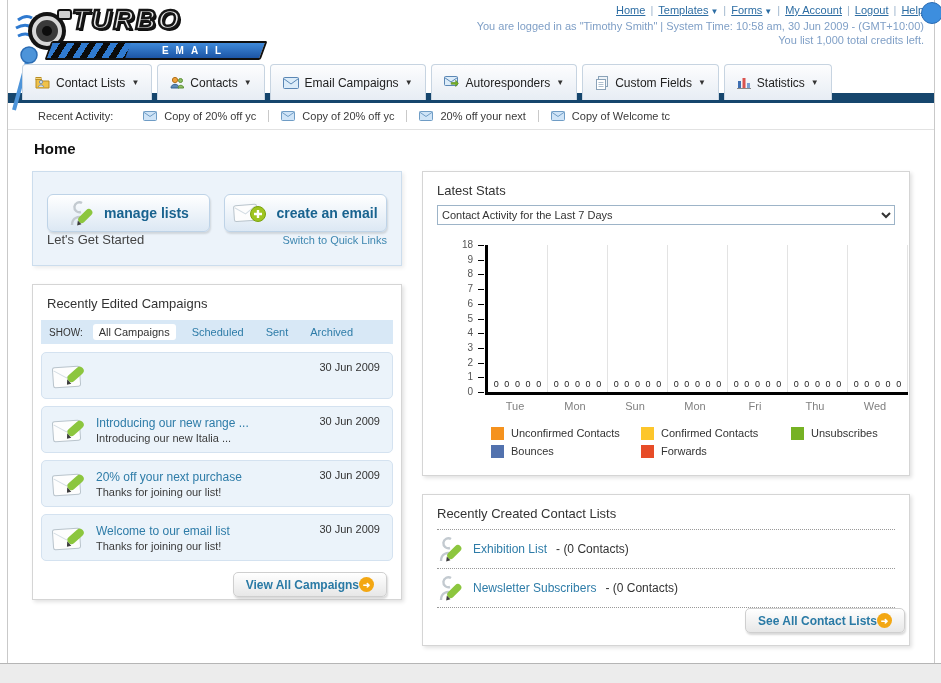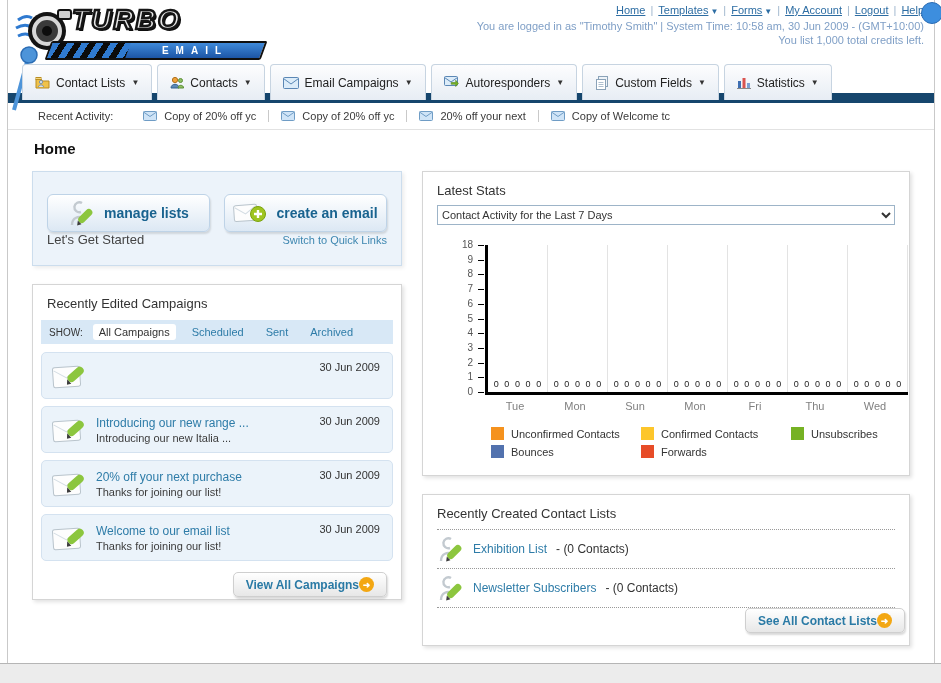--- a/index.html
+++ b/index.html
@@ -94,21 +94,21 @@
   #plot{position:absolute;left:62px;top:12px;width:420px;height:147px;
         border-left:3px solid #000;border-bottom:3px solid #000;display:flex;}
   .chart-col{flex:1;position:relative;border-right:1px solid #e3e3e3;}
   .zeros{position:absolute;left:0;right:0;bottom:3px;display:flex;justify-content:space-evenly;
          font-size:9px;color:#222;}
   .ylabel{position:absolute;width:50px;text-align:right;font-size:10px;color:#555;}
   .ytick{position:absolute;width:6px;height:1px;background:#000;left:55px;}
   #xlabels{position:absolute;left:62px;top:167px;width:420px;display:flex;}
   .xlabel{flex:1;text-align:center;font-size:11px;color:#808080;}
   #legend{display:grid;grid-template-columns:150px 150px 1fr;row-gap:5px;margin:2px 0 0 68px;}
-  .legend-item{display:flex;align-items:center;gap:7px;font-size:11px;color:#333;}
+  .legend-item{display:flex;align-items:flex-start;gap:7px;font-size:11px;color:#333;}
   .swatch{width:13px;height:13px;flex:none;}
 
   
   #lists-box{height:150px;position:relative;}
   #lists-title{border-bottom:1px dotted #999;padding-bottom:8px;margin:0 14px;padding-left:0;
                font-size:13px;color:#333;padding-top:11px;}
   .list-row{display:flex;align-items:center;gap:9px;margin:0 14px;padding:5px 0;border-bottom:1px dotted #999;cursor:pointer;}
   .list-link{font-size:12px;color:#2e7ca8;}
   .list-detail{font-size:12px;color:#333;}
   #lists-footer{position:absolute;right:4px;bottom:12px;}

